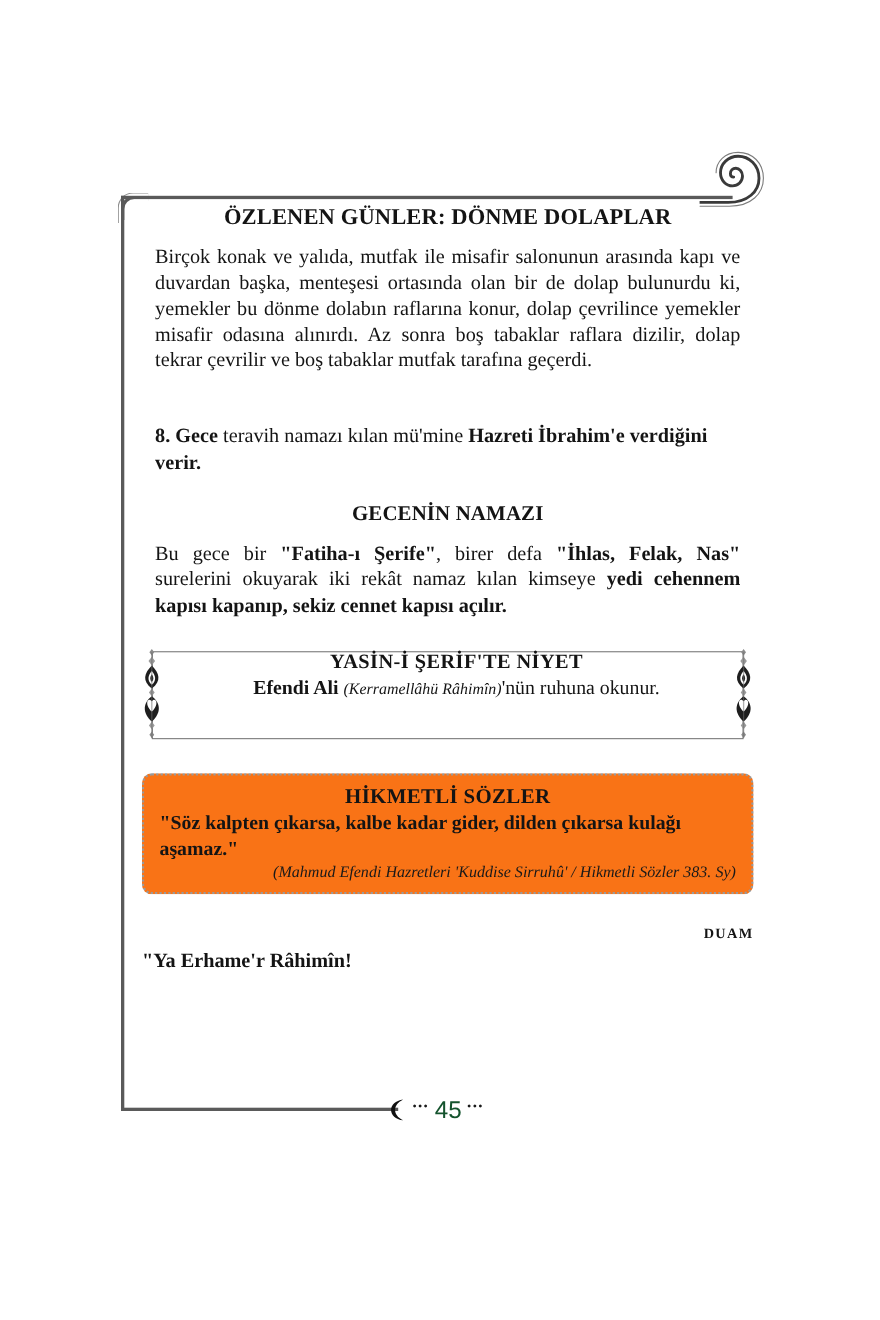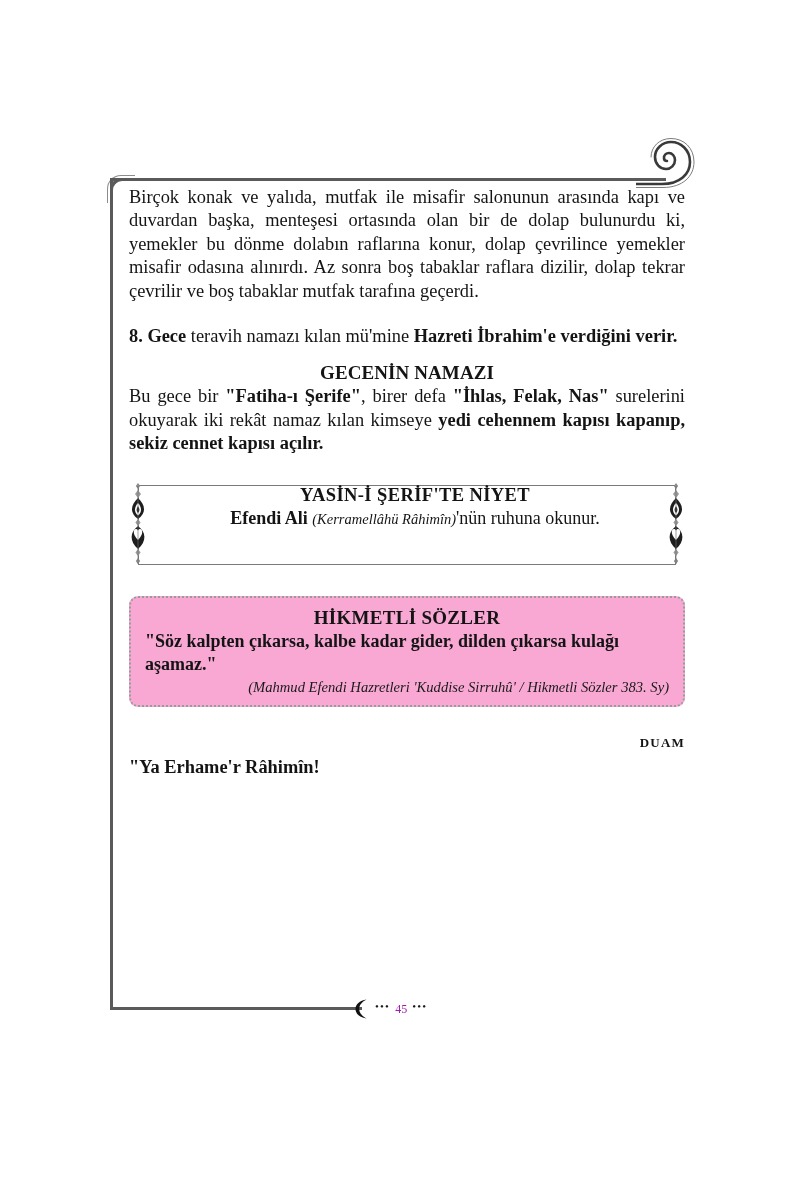--- a/index.html
+++ b/index.html
@@ -100,21 +100,21 @@
     font-weight: bold;
     text-align: center;
     margin: 0 0 1px 0;
     letter-spacing: 0.1px;
     line-height: 1.18;
   }
 
   p.body {
     font-size: 18.4px;
     line-height: 1.275;
-    margin: 0;
+    margin: 12px;
     text-align: justify;
     text-justify: inter-word;
     hyphens: manual;
   }
   p.body.loose { text-align: left; }
 
   .b { font-weight: bold; }
 
   .gap-sm { height: 13px; }
   .gap-md { height: 22px; }
@@ -166,21 +166,21 @@
   .ornament.right { right: -6px; }
 
   
   .hikmetli-box {
     position: relative;
     margin-top: 27px;
     padding: 9px 14px 9px 14px;
     border: 2px dotted #9a9a9a;
     border-radius: 9px;
     box-sizing: border-box;
-    background: #f9a8d4;
+    background: #f97316;
   }
   .hikmetli-title {
     font-size: 19px;
     font-weight: bold;
     text-align: center;
     letter-spacing: 0.3px;
     margin: 0 0 1px 0;
   }
   .hikmetli-quote {
     font-size: 18px;
@@ -225,23 +225,23 @@
   .moon { width: 18px; height: 22px; display: block; }
   .dots {
     font-size: 11px;
     letter-spacing: 1.2px;
     color: #1a1a1a;
     line-height: 1;
     position: relative;
     top: -3px;
   }
   .page-num {
-    font-size: 12px;
-    color: #a21caf;
-    font-family: Liberation Serif, serif;
+    font-size: 22px;
+    color: #14532d;
+    font-family: Liberation Sans, sans-serif;
   }
 </style>
 </head>
 <body>
 
 <div class="page">
 
   <div class="frame-hairline-tl"></div>
   <div class="frame-corner-tl"></div>
   <div class="frame-left"></div>
@@ -254,20 +254,21 @@
                C26,14 19,21 19,29 C19,36 24,41 30,41
                C35,41 39,37 39,32 C39,28 36,25 33,25
                C30,25 28,27 28,30 C28,32 29,33 31,33" fill="none" stroke="#3a3a3a" stroke-width="2.6" stroke-linecap="round"></path>
       <path d="M0,59.5 L27,59.5 C47,59.5 58,48 58,34 C58,20 48,10.5 35,10.5
                C23,10.5 15,19 15,29" fill="none" stroke="#7d7d7d" stroke-width="1" stroke-linecap="round"></path>
     </svg>
   </div>
 
   <div class="content">
 
+    <h1 class="section-title">ÖZLENEN GÜNLER: DÖNME DOLAPLAR</h1>
     <p class="body">Birçok konak ve yalıda, mutfak ile misafir salonunun arasında kapı ve duvardan başka, menteşesi ortasında olan bir de dolap bulunurdu ki, yemekler bu dönme dolabın raflarına konur, dolap çevrilince yemekler misafir odasına alınırdı. Az sonra boş tabaklar raflara dizilir, dolap tekrar çevrilir ve boş tabaklar mutfak tarafına geçerdi.</p>
 
     <div class="gap-md"></div>
 
     <p class="body loose"><span class="b">8. Gece</span><span> teravih namazı kılan mü'mine </span><span class="b">Hazreti İbrahim'e verdiğini verir.</span></p>
 
     <div class="gap-sm"></div>
 
     <h2 class="section-title">GECENİN NAMAZI</h2>
     <p class="body"><span>Bu gece bir  </span><span class="b">"Fatiha-ı Şerife"</span><span>, birer defa </span><span class="b">"İhlas, Felak, Nas"</span><span> surelerini okuyarak iki rekât namaz kılan kimseye </span><span class="b">yedi cehennem kapısı kapanıp, sekiz cennet kapısı açılır.</span></p>

